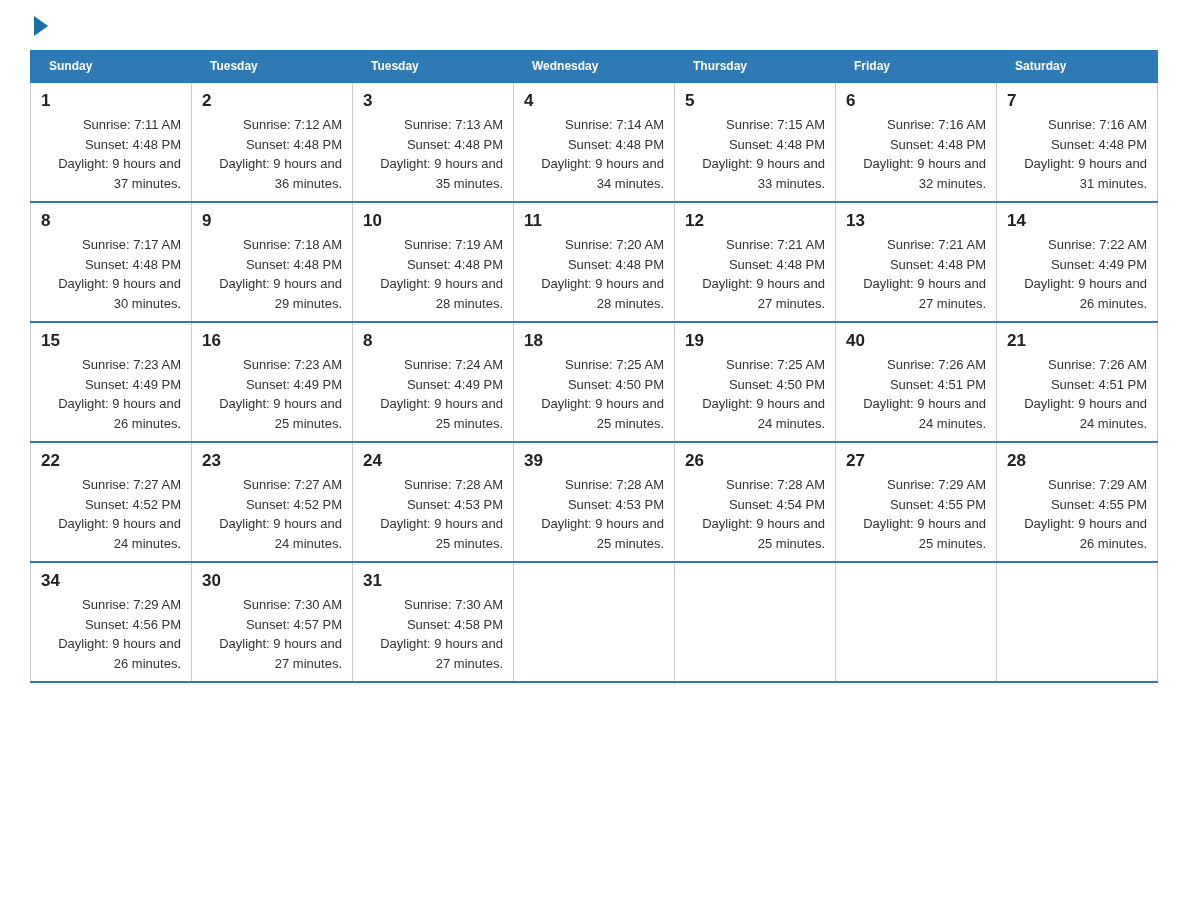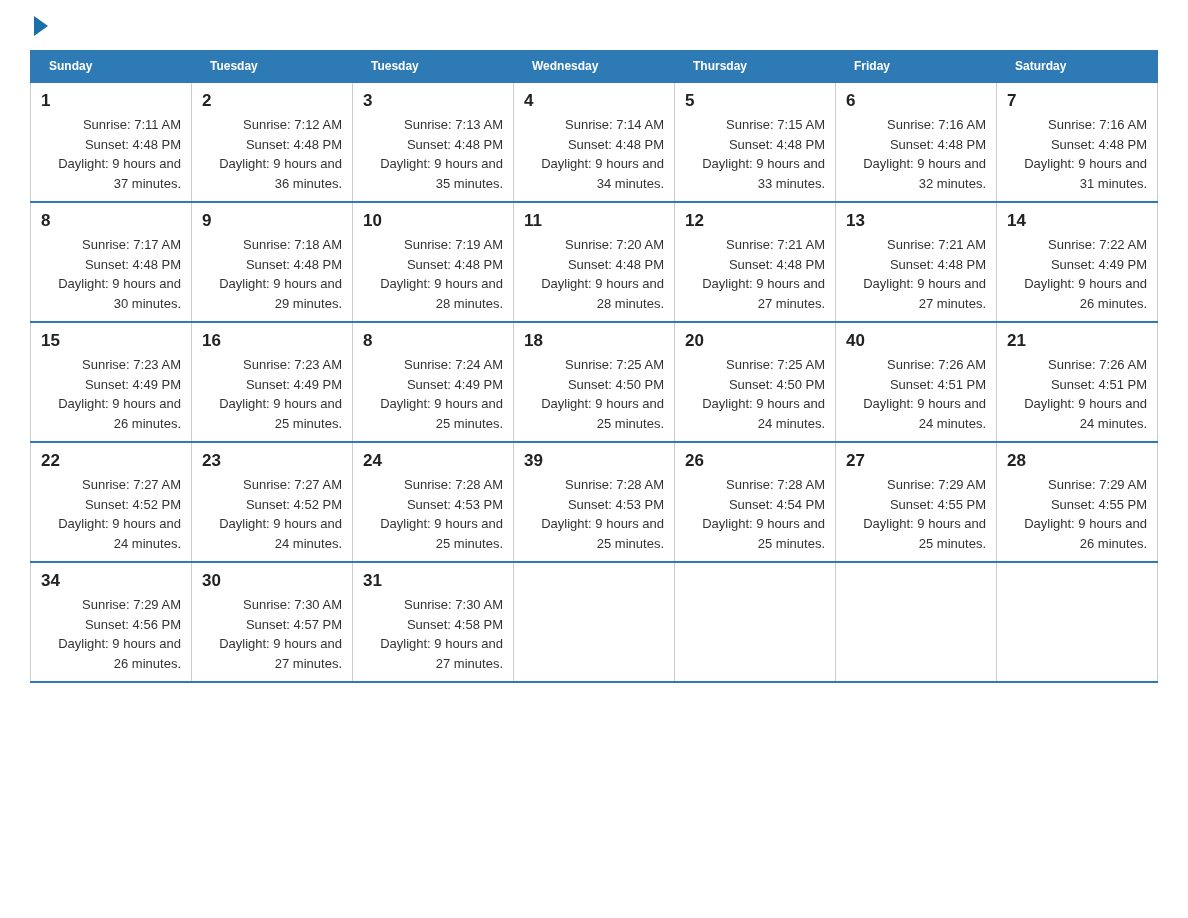--- a/index.html
+++ b/index.html
@@ -210,21 +210,21 @@
       </td>
         <td>
         <div class="day-number">8</div>
         <div class="day-info">Sunrise: 7:24 AM<br>Sunset: 4:49 PM<br>Daylight: 9 hours and 25 minutes.</div>
       </td>
         <td>
         <div class="day-number">18</div>
         <div class="day-info">Sunrise: 7:25 AM<br>Sunset: 4:50 PM<br>Daylight: 9 hours and 25 minutes.</div>
       </td>
         <td>
-        <div class="day-number">20</div>
+        <div class="day-number">19</div>
         <div class="day-info">Sunrise: 7:25 AM<br>Sunset: 4:50 PM<br>Daylight: 9 hours and 24 minutes.</div>
       </td>
         <td>
         <div class="day-number">40</div>
         <div class="day-info">Sunrise: 7:26 AM<br>Sunset: 4:51 PM<br>Daylight: 9 hours and 24 minutes.</div>
       </td>
         <td>
         <div class="day-number">21</div>
         <div class="day-info">Sunrise: 7:26 AM<br>Sunset: 4:51 PM<br>Daylight: 9 hours and 24 minutes.</div>
       </td>

